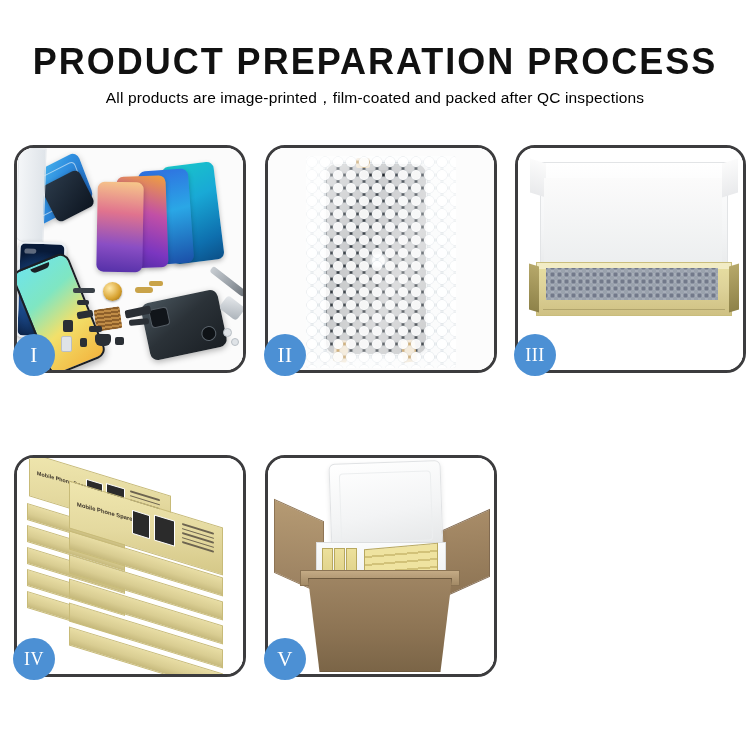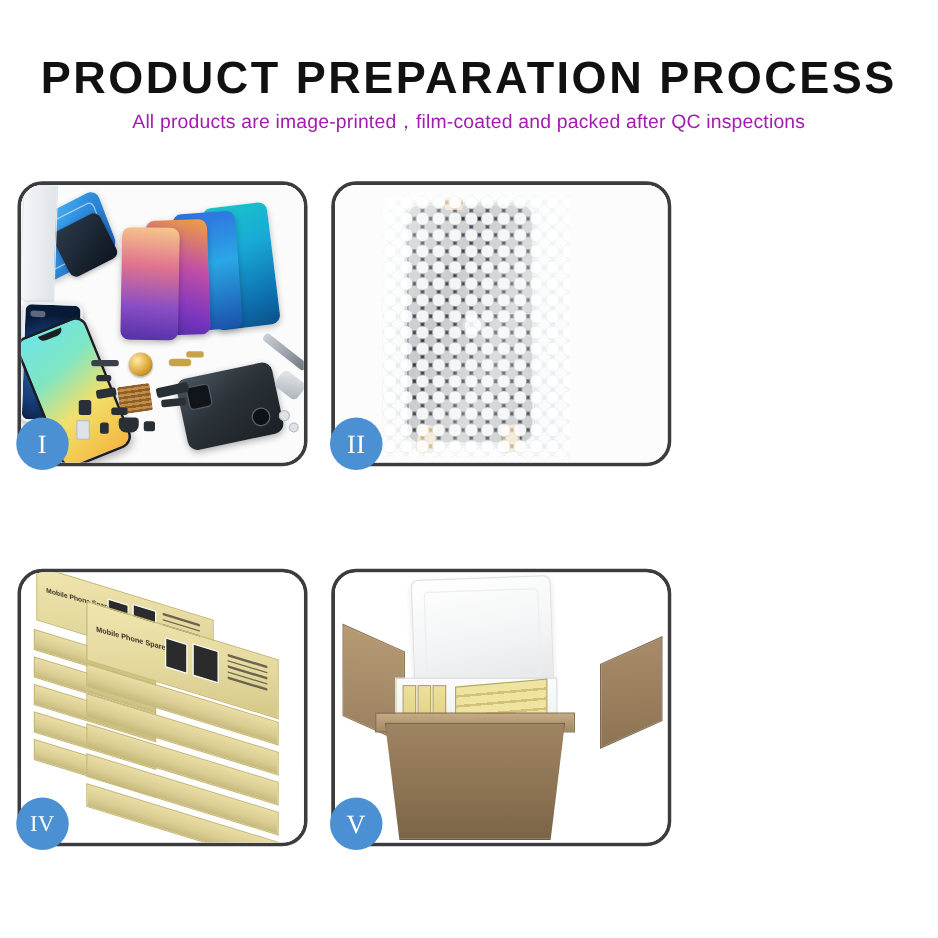--- a/index.html
+++ b/index.html
@@ -17,21 +17,21 @@
   .header{position:absolute;left:0;top:0;width:750px;text-align:center;}
   .title{
     margin:0;padding:0;
     position:absolute;left:0;top:42px;width:750px;
     font-size:36px;font-weight:700;color:#111;
     letter-spacing:2.0px;line-height:40px;
     white-space:nowrap;
   }
   .subtitle{
     position:absolute;left:0;top:88px;width:750px;
-    font-size:15.5px;font-weight:400;color:#a21caf;
+    font-size:15.5px;font-weight:400;color:#000000;
     letter-spacing:.15px;line-height:20px;white-space:nowrap;
   }
 
   
   .grid{position:absolute;left:0;top:0;width:750px;height:750px;}
   .cell{
     position:absolute;
     border:3.2px solid #3c3c3e;
     border-radius:20px;
     background:#fdfdfd;
@@ -40,21 +40,21 @@
   }
   .cell .clip{
     position:absolute;inset:0;
     border-radius:17px;
     overflow:hidden;
     background:#fbfbfb;
   }
   .r1{top:145px;height:228px;}
   .r2{top:455px;height:222px;}
   .c1{left:14px;width:232px;}
-  .c2{left:265px;width:272px;}
+  .c2{left:265px;width:232px;}
   .c3{left:515px;width:231px;}
 
   
   .badge{
     position:absolute;
     width:42px;height:42px;border-radius:50%;
     background:#4c90d4;
     color:#ffffff;
     font-family:"Liberation Serif","DejaVu Serif",serif;
     font-size:21px;line-height:42px;text-align:center;
@@ -324,20 +324,35 @@
           <div class="flexb"></div>
           <div class="ft1"></div>
           <div class="ft2"></div>
         </div>
         <div class="bubbles"></div>
         <div class="bagsheen"></div>
       </div>
       <div class="badge">II</div>
     </div>
 
+    <div class="cell r1 c3">
+      <div class="clip">
+        <div class="p3bg"></div>
+        <div class="lid"></div>
+        <div class="foam"></div>
+        <div class="boxbase">
+          <div class="lip"></div>
+          <div class="edgeL"></div>
+          <div class="edgeR"></div>
+          <div class="fold"></div>
+        </div>
+        <div class="content"></div>
+      </div>
+      <div class="badge wide">III</div>
+    </div>
 
     <div class="cell r2 c1">
       <div class="clip">
         <div class="p4bg"></div>
 
         <div class="stk box-side" style="left:10px;top:60px;width:96px;height:15px;transform:skewY(17deg);"></div>
         <div class="stk box-side" style="left:10px;top:82px;width:96px;height:15px;transform:skewY(17deg);"></div>
         <div class="stk box-side" style="left:10px;top:104px;width:96px;height:15px;transform:skewY(17deg);"></div>
         <div class="stk box-side" style="left:10px;top:126px;width:96px;height:15px;transform:skewY(17deg);"></div>
         <div class="stk box-side" style="left:10px;top:148px;width:96px;height:15px;transform:skewY(17deg);"></div>

